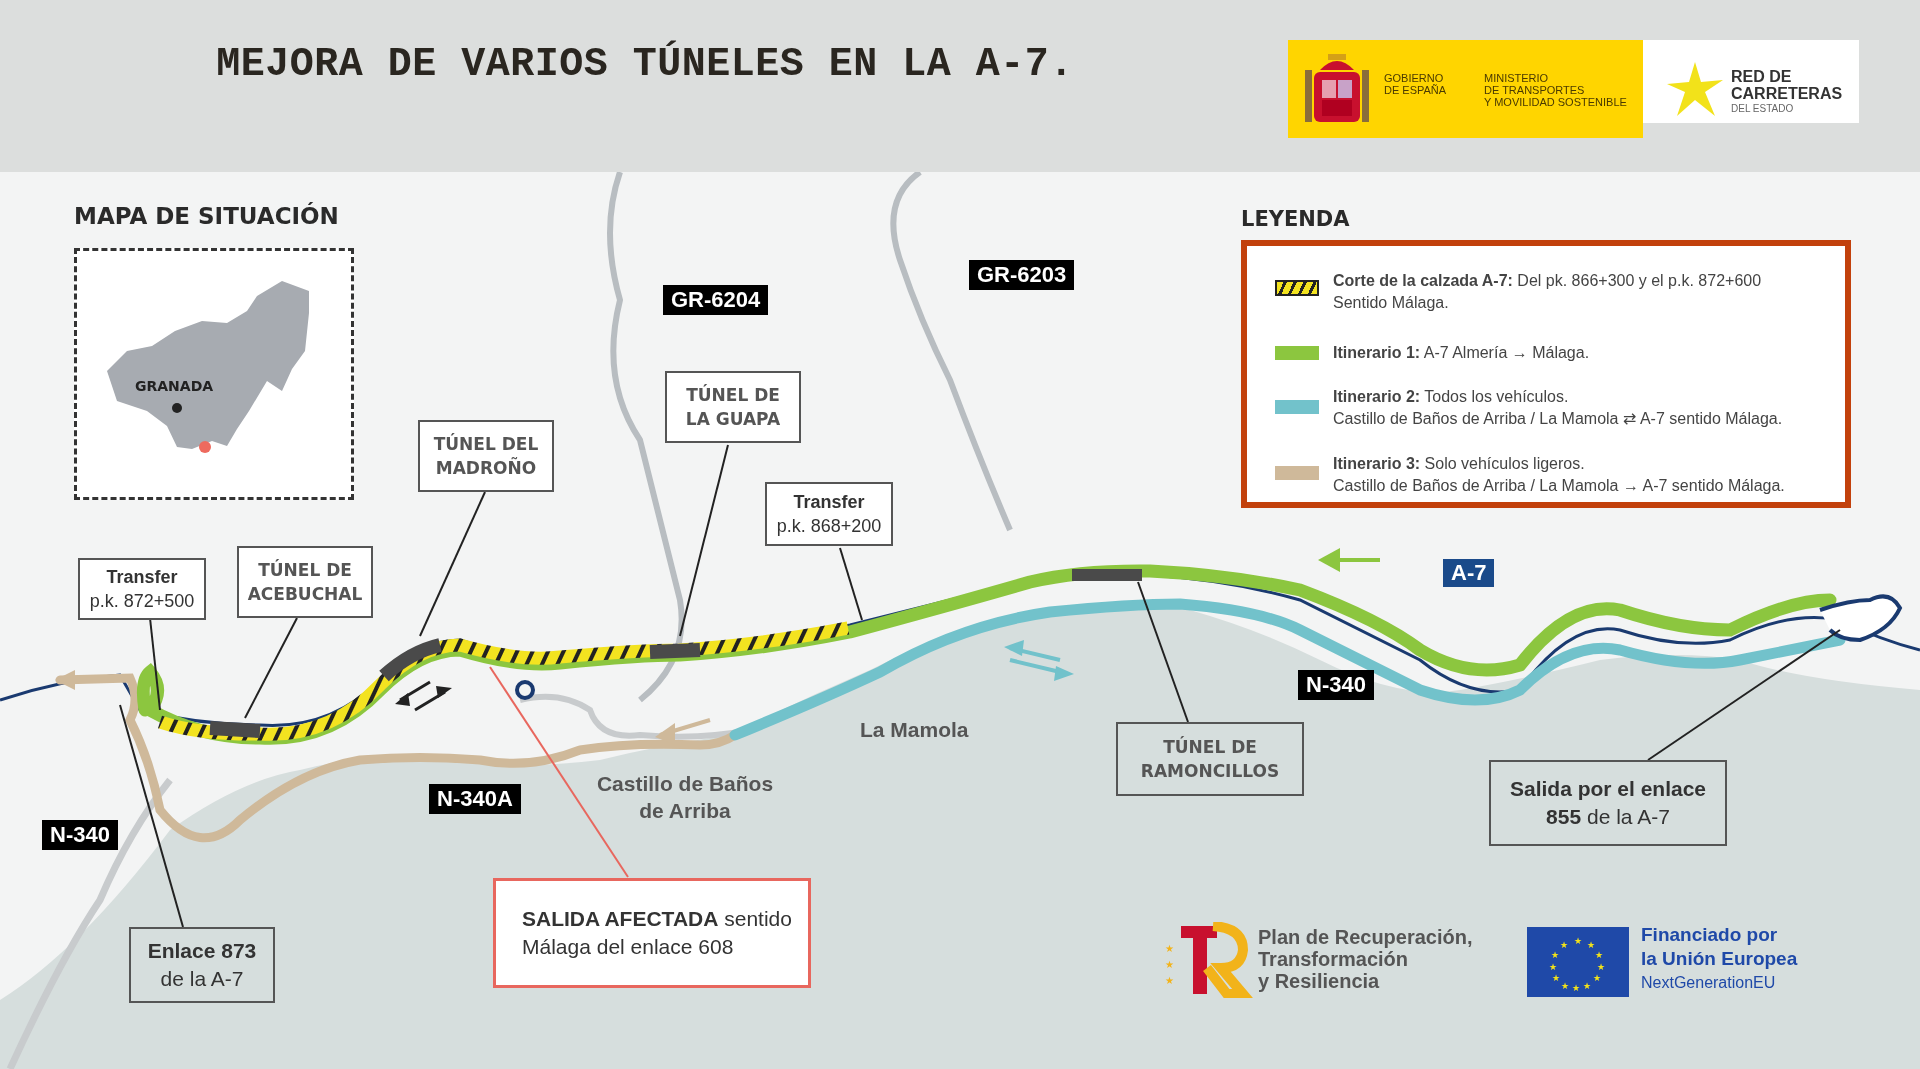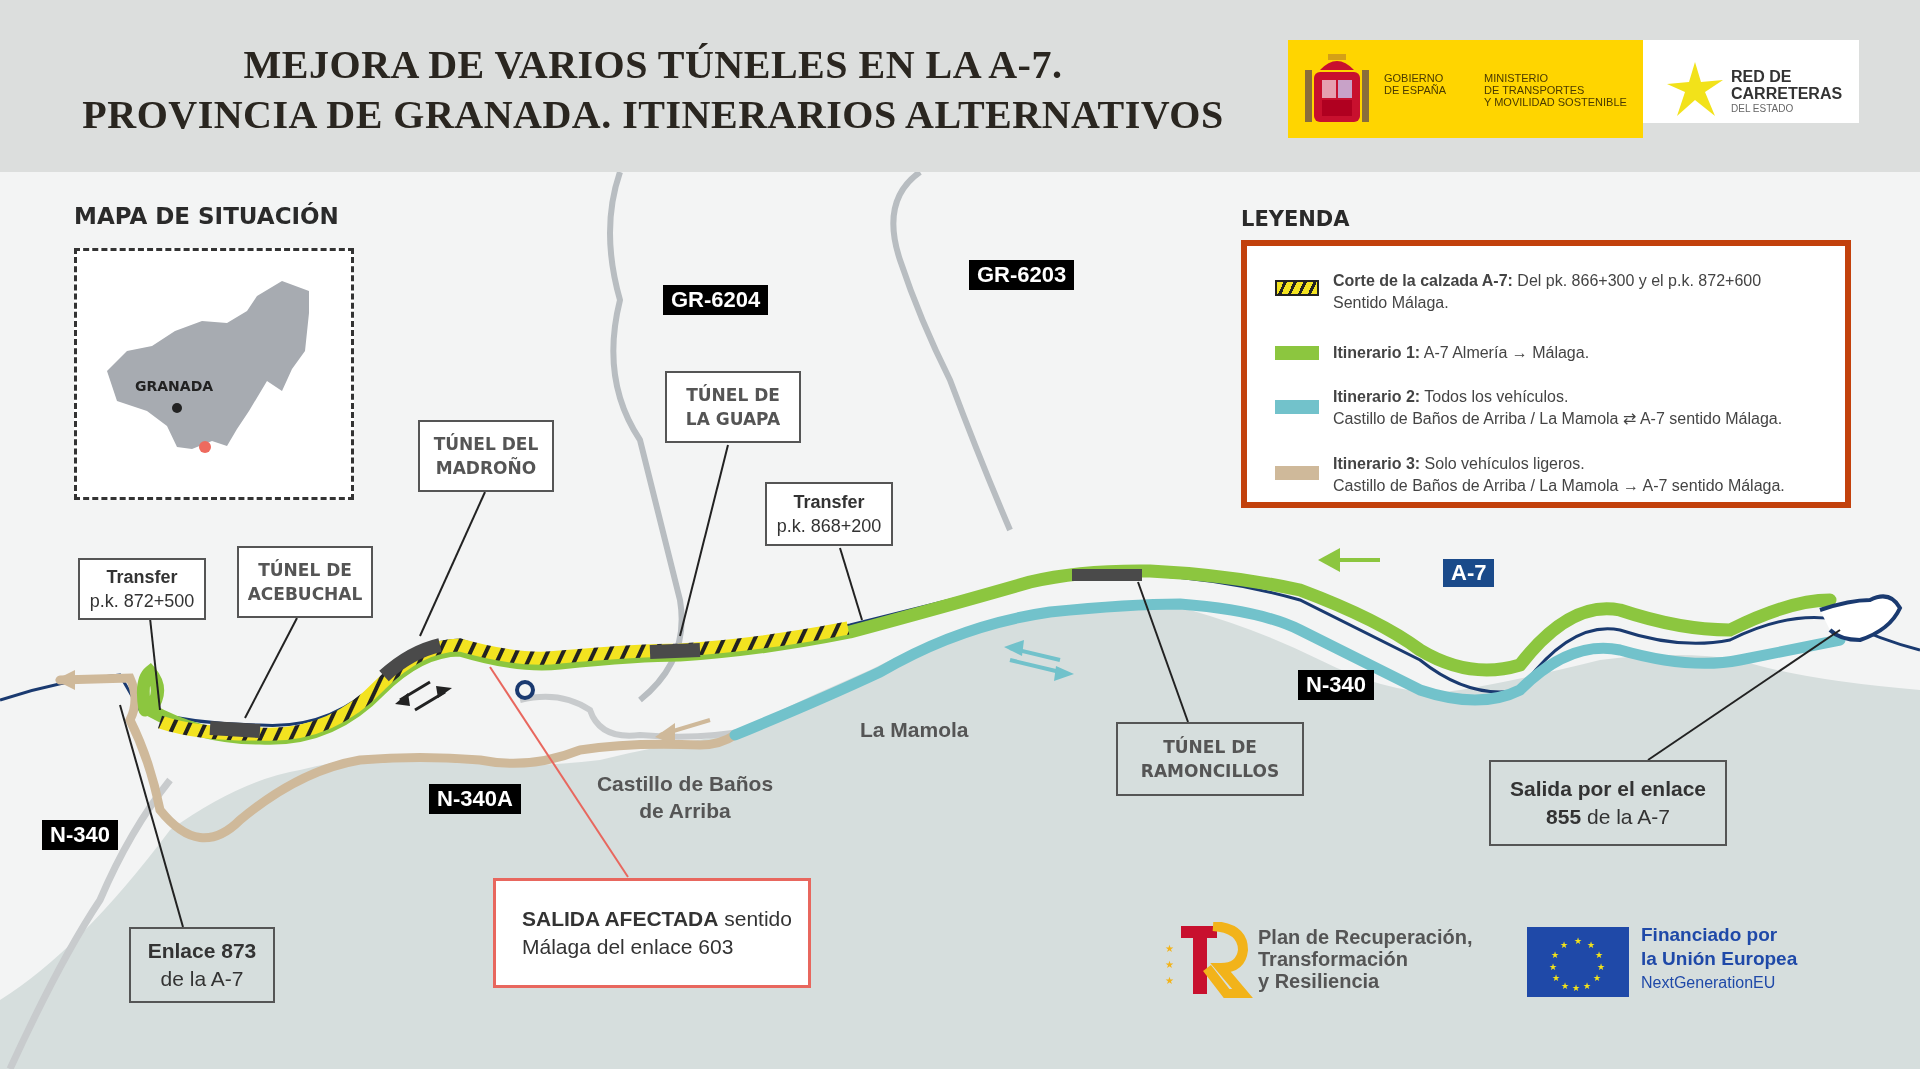--- a/index.html
+++ b/index.html
@@ -1,21 +1,21 @@
 <!DOCTYPE html>
 <html><head>
 <meta charset="utf-8">
 <style>
   * { box-sizing: border-box; margin: 0; padding: 0; }
   html, body { width: 1920px; height: 1069px; overflow: hidden; background: #f3f4f4; }
   body { position: relative; font-family: "Liberation Sans", sans-serif; color: #2b2b2b; }
 
   .header { position: absolute; left: 0; top: 0; width: 1920px; height: 172px; background: #dcdedd; }
-  .title { position: absolute; left: 48px; top: 40px; width: 1210px; text-align: center;
-    font-family: Liberation Serif, serif; font-weight: bold; font-size: 40px; line-height: 50px;
+  .title { position: absolute; left: 40px; top: 40px; width: 1210px; text-align: center;
+    font-family: Liberation Mono, monospace; font-weight: bold; font-size: 40px; line-height: 50px;
     color: #2a2620; letter-spacing: 0.5px; }
 
   .logo-gov { position: absolute; left: 1288px; top: 40px; width: 355px; height: 98px; background: #ffd500; }
   .logo-red { position: absolute; left: 1643px; top: 40px; width: 216px; height: 83px; background: #ffffff; }
   .gov-text { position: absolute; font-size: 11px; line-height: 12px; color: #4a3a00; text-transform: uppercase; }
   .red-text-big { position: absolute; left: 88px; top: 28px; font-size: 16px; font-weight: bold; line-height: 17px; color: #333; }
   .red-text-small { position: absolute; left: 88px; top: 63px; font-size: 10px; color: #666; }
 
   .map { position: absolute; left: 0; top: 172px; width: 1920px; height: 897px; }
   .map svg { position: absolute; left: 0; top: 0; }
@@ -46,21 +46,20 @@
   .eu-flag { position: absolute; left: 1527px; top: 927px; width: 102px; height: 70px; background: #1f49a8; }
   .eu-text { position: absolute; left: 1641px; top: 923px; font-size: 19px; font-weight: bold; line-height: 24px; color: #1f49a8; }
   .eu-text .small { font-size: 16px; font-weight: normal; }
 </style>
 </head>
 <body>
 
 <div class="header">
   <div class="title">
     <div>MEJORA DE VARIOS TÚNELES EN LA A-7.</div>
-    <div>PROVINCIA DE GRANADA. ITINERARIOS ALTERNATIVOS</div>
   </div>
 
   <div class="logo-gov">
     <svg width="70" height="80" style="position:absolute;left:14px;top:10px">
       <rect x="12" y="22" width="46" height="50" rx="6" fill="#c8102e"></rect>
       <rect x="20" y="30" width="14" height="18" fill="#e6a0b0"></rect>
       <rect x="36" y="30" width="14" height="18" fill="#c8a2c8"></rect>
       <rect x="20" y="50" width="30" height="16" fill="#b00020"></rect>
       <path d="M18 20 Q35 2 52 20 Z" fill="#c8102e"></path>
       <rect x="26" y="4" width="18" height="6" fill="#d4a017"></rect>
@@ -187,21 +186,21 @@
   <div class="label-box sea" style="left:1489px;top:588px;width:238px;height:86px;font-size:21px;line-height:28px;">
     <div class="bold">Salida por el enlace</div>
     <div><span class="bold">855</span><span> de la A-7</span></div>
   </div>
   <div class="label-box sea" style="left:129px;top:755px;width:146px;height:76px;font-size:21px;line-height:28px;">
     <div class="bold">Enlace 873</div>
     <div>de la A-7</div>
   </div>
   <div class="label-box red" style="left:493px;top:706px;width:318px;height:110px;">
     <div><span class="bold">SALIDA AFECTADA</span><span> sentido</span></div>
-    <div>Málaga del enlace 603</div>
+    <div>Málaga del enlace 608</div>
   </div>
 </div>
 
 <div class="sit-title">MAPA DE SITUACIÓN</div>
 <div class="sit-box">
   <svg width="274" height="246">
     <path d="M205 30 L232 40 L232 62 L228 100 L215 118 L205 140 L190 130 L172 160 L160 178 L150 195 L135 190 L115 198 L100 196 L90 175 L70 160 L40 150 L30 120 L50 100 L75 95 L98 80 L125 70 L150 72 L170 60 L180 45 Z" fill="#a7abb1"></path>
     <circle cx="100" cy="157" r="5" fill="#222"></circle>
     <circle cx="128" cy="196" r="6" fill="#ee6a5e"></circle>
     <text x="58" y="140" font-family="DejaVu Sans, sans-serif" font-size="14" font-weight="bold" fill="#222">GRANADA</text>

